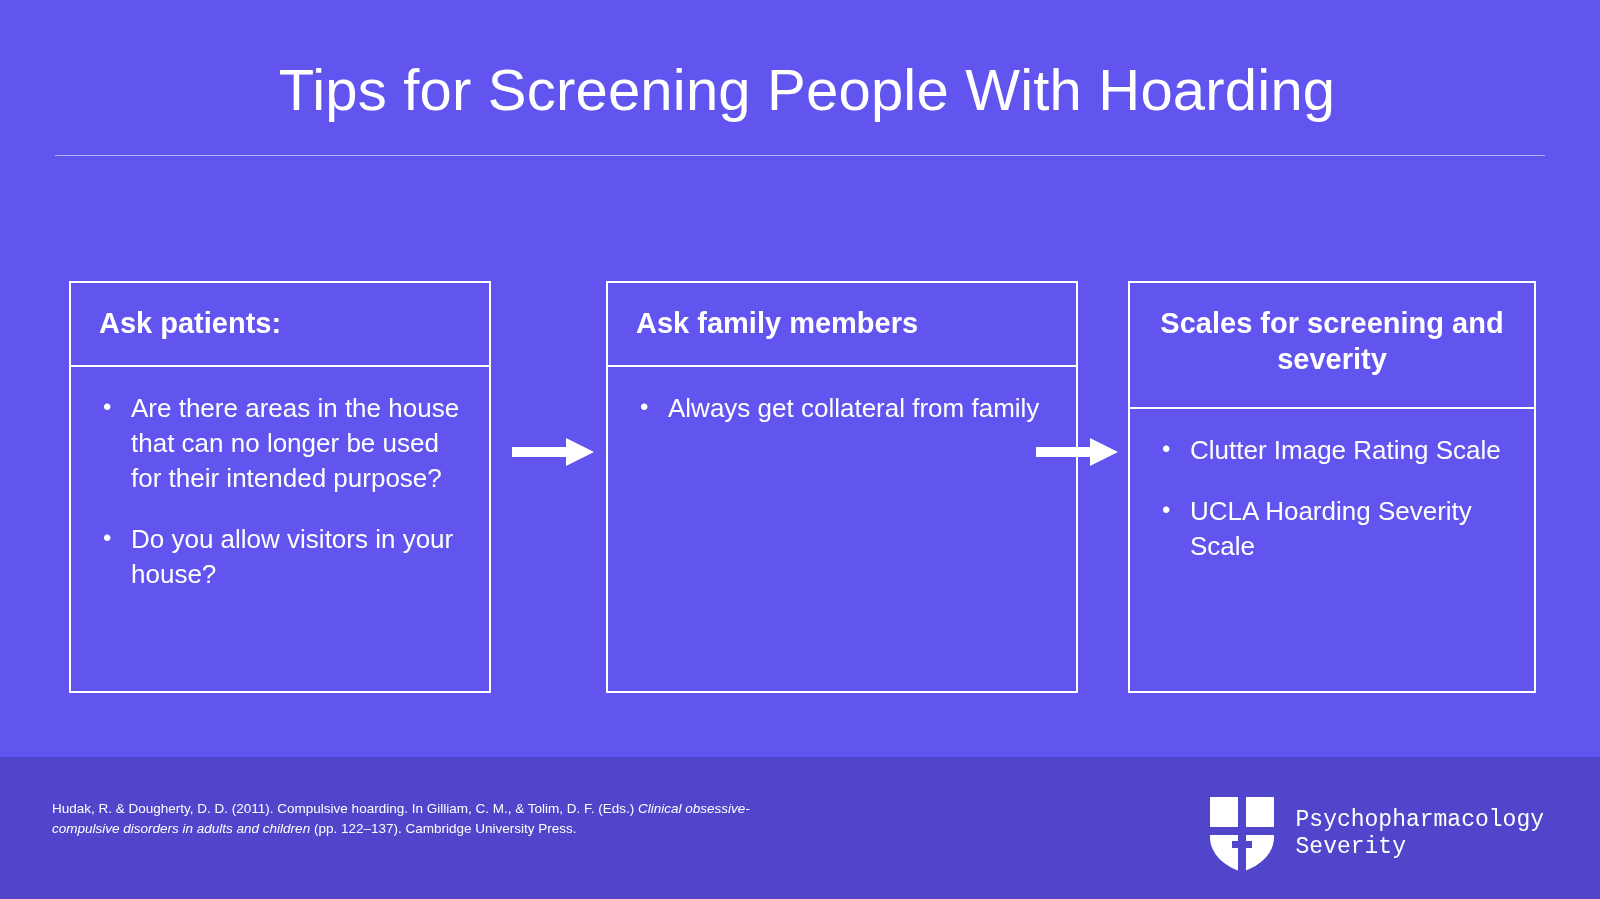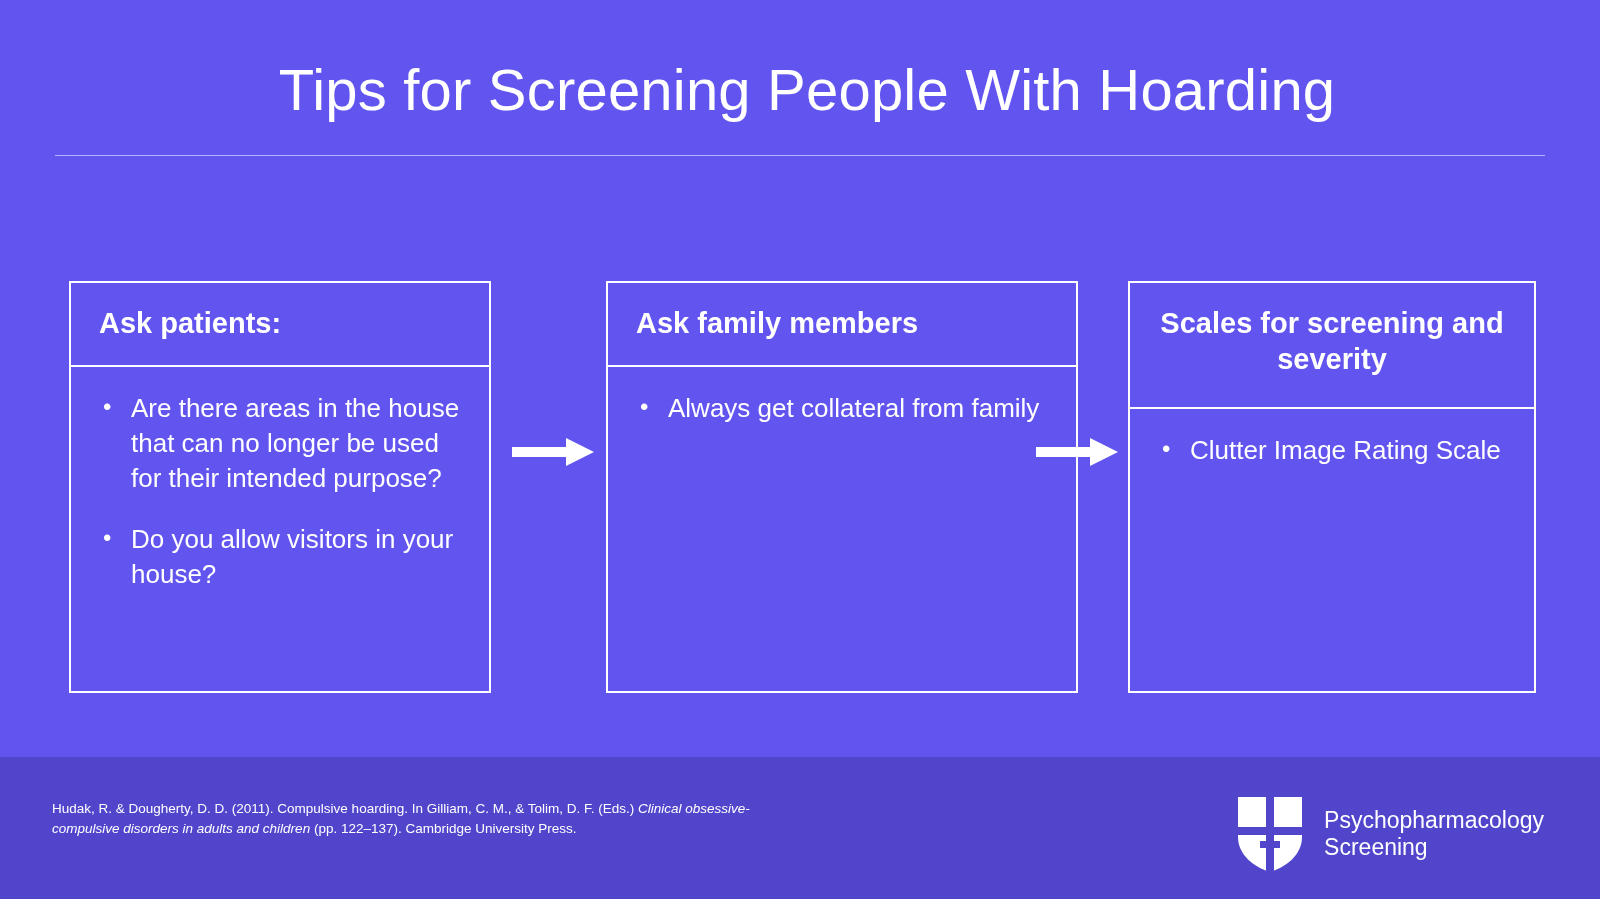--- a/index.html
+++ b/index.html
@@ -152,20 +152,21 @@
   }
   .citation i { font-style: italic; }
 
   .brand {
     position: absolute;
     right: 56px;
     top: 36px;
     display: flex;
     align-items: center;
     gap: 18px;
+    font-family: Liberation Mono, monospace;
   }
   .brand-mark {
     width: 72px;
     height: 82px;
   }
   .brand-text {
     color: #ffffff;
     font-size: 23px;
     line-height: 1.18;
     font-weight: 400;
@@ -208,36 +209,37 @@
     <div class="arrow arrow-2">
       <div class="shaft"></div>
       <div class="head"></div>
     </div>
 
     <div class="card card-3">
       <div class="card-head">Scales for screening and severity</div>
       <div class="card-body">
         <ul class="bullets">
           <li>Clutter Image Rating Scale</li>
+          <li>UCLA Hoarding Severity Scale</li>
         </ul>
       </div>
     </div>
 
   </div>
 
   <div class="footer">
     <div class="citation"><span>Hudak, R. &amp; Dougherty, D. D. (2011). Compulsive hoarding. In Gilliam, C. M., &amp; Tolim, D. F. (Eds.) </span><i>Clinical obsessive-compulsive disorders in adults and children</i><span> (pp. 122–137). Cambridge University Press.</span></div>
 
     <div class="brand">
       <svg class="brand-mark" viewBox="0 0 72 82">
         <path d="M4 4 H68 V44 C68 62 52 74 36 79 C20 74 4 62 4 44 Z" fill="#ffffff"></path>
         <rect x="32" y="4" width="8" height="75" fill="#5145CB"></rect>
         <rect x="4" y="34" width="64" height="8" fill="#5145CB"></rect>
         <rect x="26" y="48" width="20" height="7" fill="#5145CB"></rect>
       </svg>
       <div class="brand-text">
         <div>Psychopharmacology</div>
-        <div>Screening</div>
+        <div>Severity</div>
       </div>
     </div>
   </div>
 
 </div>
 
 </body></html>

